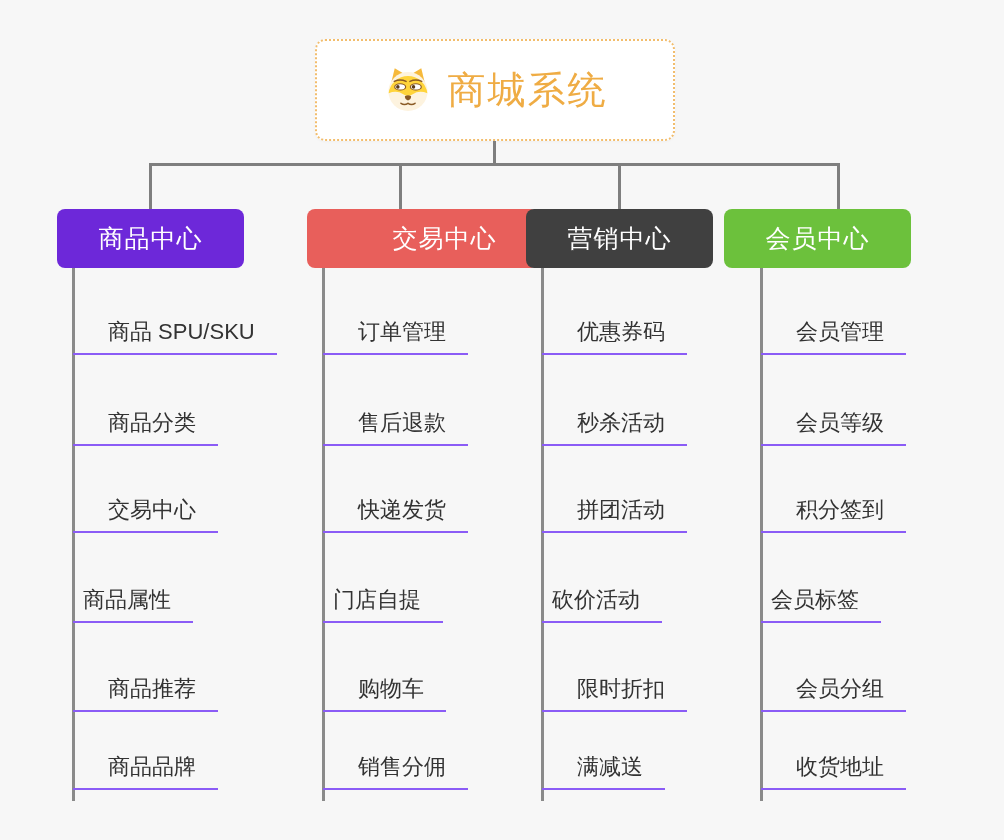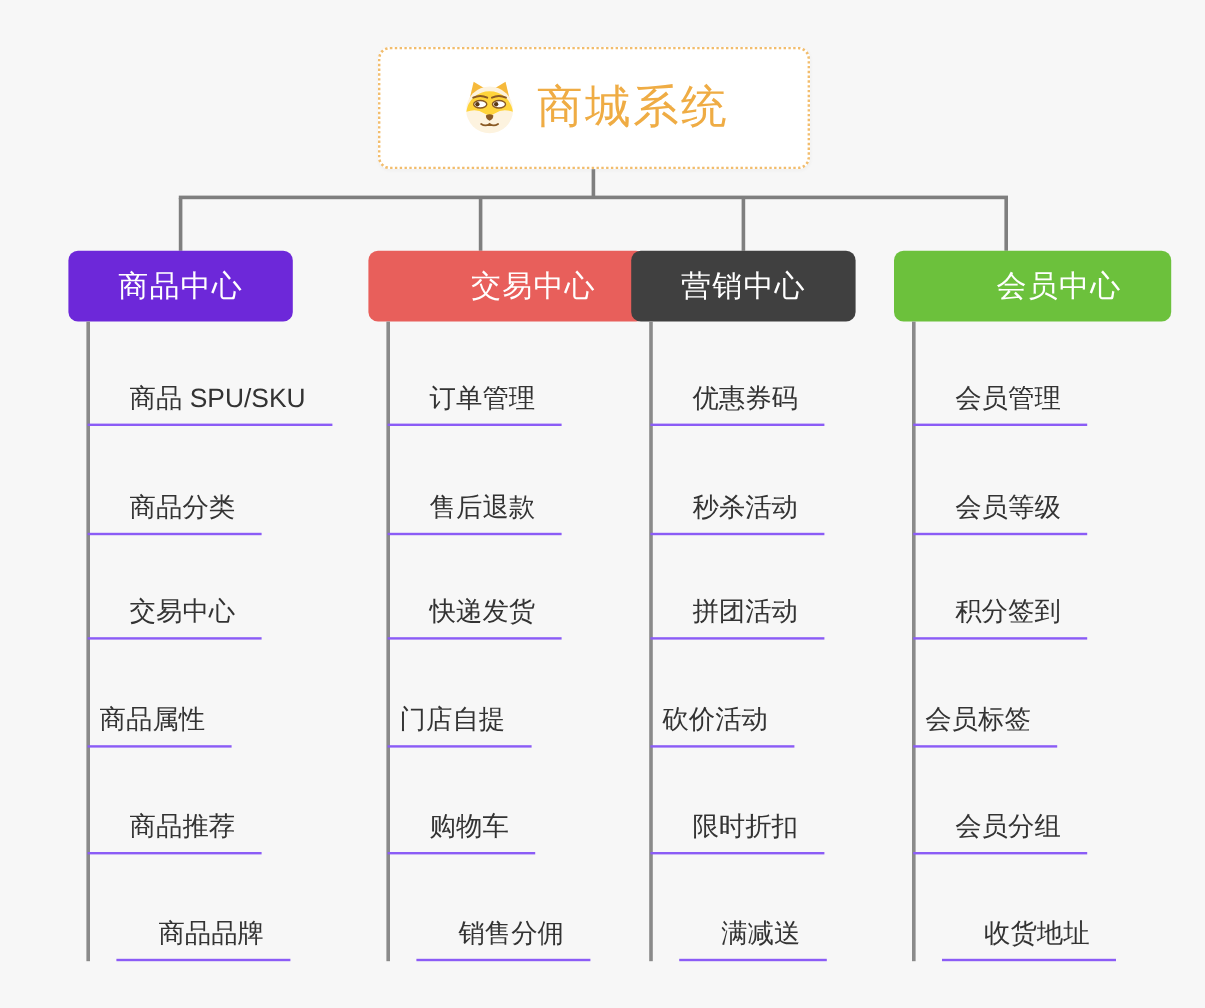--- a/index.html
+++ b/index.html
@@ -43,40 +43,40 @@
     position:absolute;top:209px;
     width:187px;height:59px;
     border-radius:8px;
     color:#ffffff;
     font-size:25px;
     letter-spacing:1px;
     display:flex;align-items:center;justify-content:center;
     cursor:default;
   }
   .branch-box-1{left:57px;} .branch-box-2{left:307px;}
-  .branch-box-3{left:526px;} .branch-box-4{left:745px;padding-left:44px;}
+  .branch-box-3{left:526px;} .branch-box-4{left:724px;}
   
   .column{position:absolute;top:268px;}
   .col-1{left:72px;} .col-2{left:322px;} .col-3{left:541px;} .col-4{left:760px;}
   .trunk{
     position:absolute;left:0;top:0;
     width:3px;height:533px;
     background:#8a8a8a;
   }
   .leaf{
     position:absolute;left:1px;
     white-space:nowrap;
     height:30px;line-height:30px;
     padding:0 22px 6px 35px;
     border-bottom:2px solid #8b5cf6;
     font-size:22px;
     color:#333333;
   }
   .r1{top:49px;} .r2{top:140px;} .r3{top:227px;}
-  .r4{top:317px;padding-left:10px;} .r5{top:406px;} .r6{top:495px;margin-left:24px;}
+  .r4{top:317px;padding-left:10px;} .r5{top:406px;} .r6{top:484px;}
 </style>
 </head>
 <body>
 
 <div class="canvas">
 
   <div class="root-node">
     <svg class="doge" viewBox="0 0 64 64" aria-hidden="true">
       <polygon points="10,25 15,4 30,13" fill="#f6b93b"></polygon>
       <polygon points="54,25 49,4 34,13" fill="#f6b93b"></polygon>

